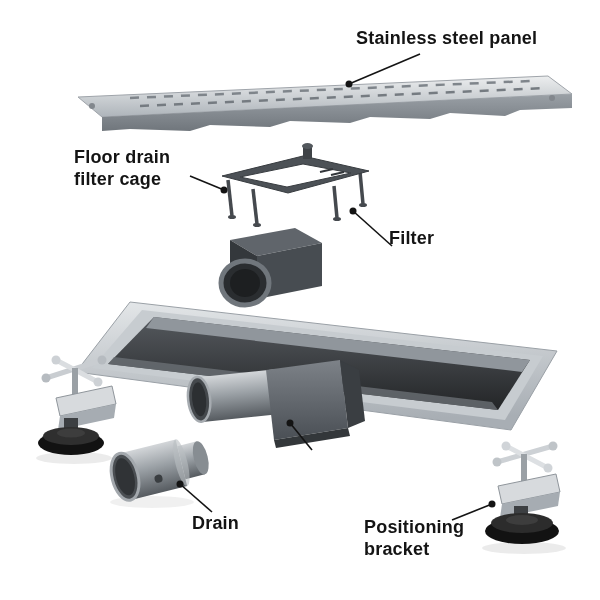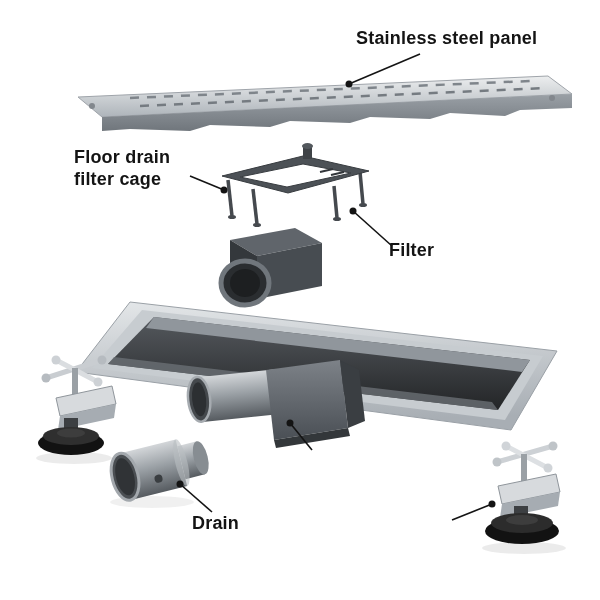--- a/index.html
+++ b/index.html
@@ -161,19 +161,20 @@
         <circle cx="180" cy="484" r="3.5" stroke="none"></circle>
       <line x1="452" y1="520" x2="492" y2="504"></line>
         <circle cx="492" cy="504" r="3.5" stroke="none"></circle>
     </g>
   </svg>
 
   <div class="label" style="left:74px;top:147px;width:118px;">Floor drain filter cage</div>
 
   <div class="label nowrap" style="left:356px;top:28px;">Stainless steel panel</div>
 
-  <div class="label nowrap" style="left:389px;top:240px;">Filter</div>
+  <div class="label nowrap" style="left:389px;top:228px;">Filter</div>
 
 
   <div class="label nowrap" style="left:192px;top:513px;">Drain</div>
 
+  <div class="label" style="left:364px;top:517px;width:130px;">Positioning bracket</div>
 
 </div>
 
 </body></html>

